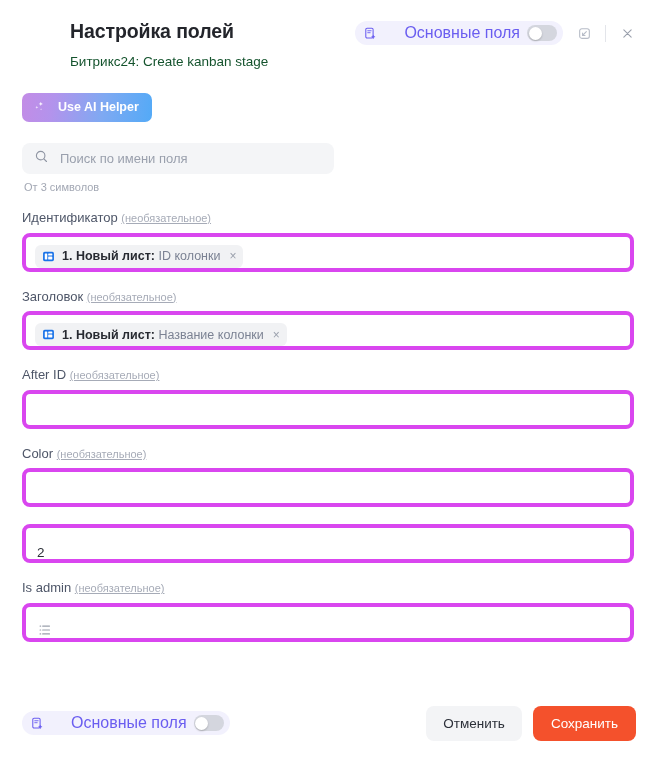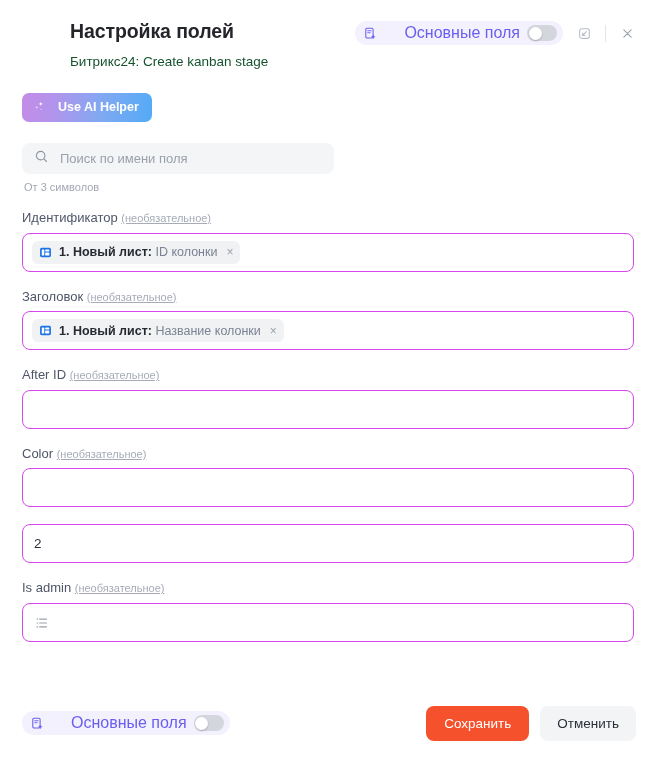--- a/index.html
+++ b/index.html
@@ -180,25 +180,25 @@
   }
   .field-label .optional {
     color: #a6abb7;
     font-size: 11px;
     text-decoration: underline;
   }
   .field-input {
     box-sizing: border-box;
     width: 100%;
     min-height: 39px;
-    border: 1px solid #d946ef;
+    border: 4px solid #d946ef;
     border-radius: 8px;
     background: #ffffff;
     display: flex;
-    align-items: center;
+    align-items: flex-end;
     padding: 0 11px;
     font-size: 13.5px;
     color: #2b2f38;
   }
   .field-input.has-chip { padding: 0 9px; }
   .field-value { line-height: 1; }
 
   
   .chip {
     display: inline-flex;
@@ -431,18 +431,18 @@
           <path d="M11.4 10.4v3.4M9.7 12.1h3.4" stroke="#6a5df0" stroke-width="1.3" stroke-linecap="round"></path>
         </svg>
       </span>
       <span class="pill-label">Основные поля</span>
       <span class="switch">
         <span class="knob"></span>
       </span>
     </div>
 
     <div class="footer-actions">
+      <button class="btn btn-cancel">Отменить</button>
       <button class="btn btn-save">Сохранить</button>
-      <button class="btn btn-cancel">Отменить</button>
     </div>
   </div>
 
 </div>
 
 </body></html>

